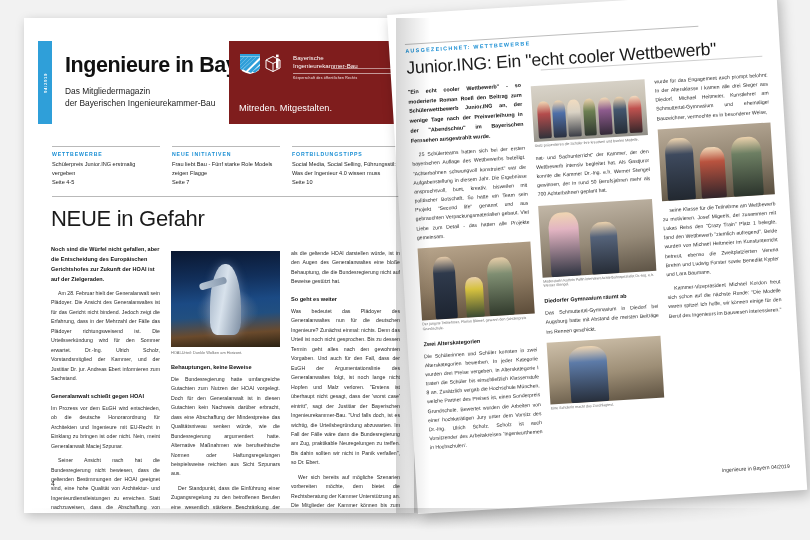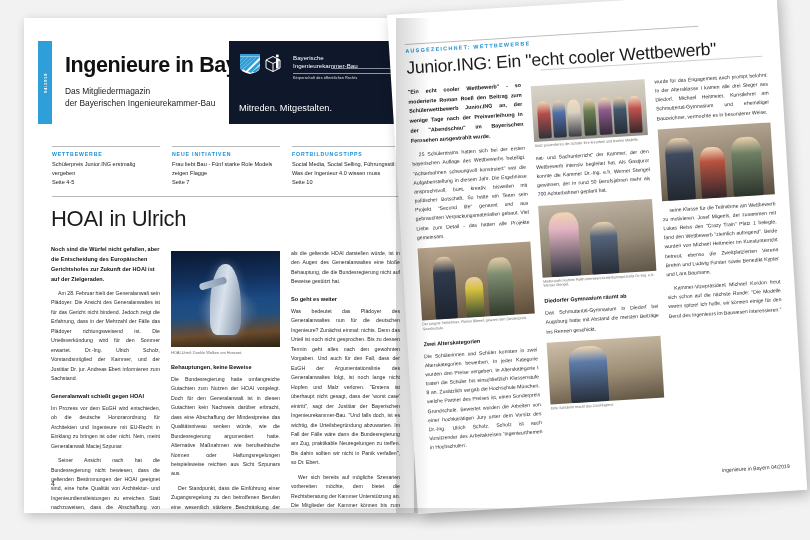--- a/index.html
+++ b/index.html
@@ -32,21 +32,21 @@
   #masthead{position:absolute;left:37px;top:23px;right:0;height:83px;}
   #mast-title{
     font-size:21.5px;font-weight:bold;color:#111;letter-spacing:-.4px;
     margin:12px 0 0 4px;
   }
   #mast-sub{
     font-size:8.4px;color:#222;line-height:1.45;margin:7px 0 0 4px;
   }
   #logo-box{
     position:absolute;left:168px;top:0;width:185px;height:83px;
-    background:#0f172a;color:#fff;
+    background:#7f1d1d;color:#fff;
   }
   #logo-row{position:absolute;left:10px;top:10px;display:flex;align-items:flex-start;}
   .bav-shield{width:22px;height:24px;}
   .cube-mark{width:22px;height:24px;margin-left:3px;}
   #logo-txt{margin-left:7px;padding-top:3px;}
   #logo-l1{font-size:6.2px;line-height:1.35;white-space:pre-line;
            border-bottom:.5px solid rgba(255,255,255,.55);padding-bottom:2px;width:112px;}
   #logo-l2{font-size:3.4px;margin-top:2.5px;letter-spacing:.25px;opacity:.95;}
   #logo-claim{position:absolute;left:10px;bottom:11px;font-size:9.2px;}
   #logo-hair{position:absolute;left:102px;right:0;top:27px;height:.5px;background:rgba(255,255,255,.5);}
@@ -214,21 +214,21 @@
       </div>
       <div class="teaser">
         <div class="rule"></div>
         <div class="kicker">FORTBILDUNGSTIPPS</div>
         <div class="tx">Social Media, Social Selling, Führungsstil: Was der Ingenieur 4.0 wissen muss</div>
         <div class="pg">Seite 10</div>
       </div>
     </div>
     <div id="teaser-rule-bot"></div>
 
-    <div id="hoai-title">HOAI in Ulrich</div>
+    <div id="hoai-title">NEUE in Gefahr</div>
 
     <div id="cols">
       <div class="col">
         <div class="lead">Noch sind die Würfel nicht gefallen, aber die Entscheidung des Europäischen Gerichtshofes zur Zukunft der HOAI ist auf der Zielgeraden.</div>
         <div class="para ind">Am 28. Februar hielt der Generalanwalt sein Plädoyer. Die Ansicht des Generalanwaltes ist für das Gericht nicht bindend. Jedoch zeigt die Erfahrung, dass in der Mehrzahl der Fälle das Plädoyer richtungsweisend ist. Die Urteilsverkündung wird für den Sommer erwartet. Dr.-Ing. Ulrich Scholz, Vorstandsmitglied der Kammer, und der Justitiar Dr. jur. Andreas Ebert informieren zum Sachstand.</div>
         <div class="sub">Generalanwalt schießt gegen HOAI</div>
         <div class="para">Im Prozess vor dem EuGH wird entschieden, ob die deutsche Honorarordnung für Architekten und Ingenieure mit EU-Recht in Einklang zu bringen ist oder nicht. Nein, meint Generalanwalt Maciej Szpunar.</div>
         <div class="para ind">Seiner Ansicht nach hat die Bundesregierung nicht bewiesen, dass die geltenden Bestimmungen der HOAI geeignet sind, eine hohe Qualität von Architektur- und Ingenieurdienstleistungen zu erreichen. Statt nachzuweisen, dass die Abschaffung von Mindestpreisen zu einer Absenkung des Qualitätsniveaus führen würde, setze sie dies voraus und stütze ihr Vorbringen darauf.</div>
       </div>
 

